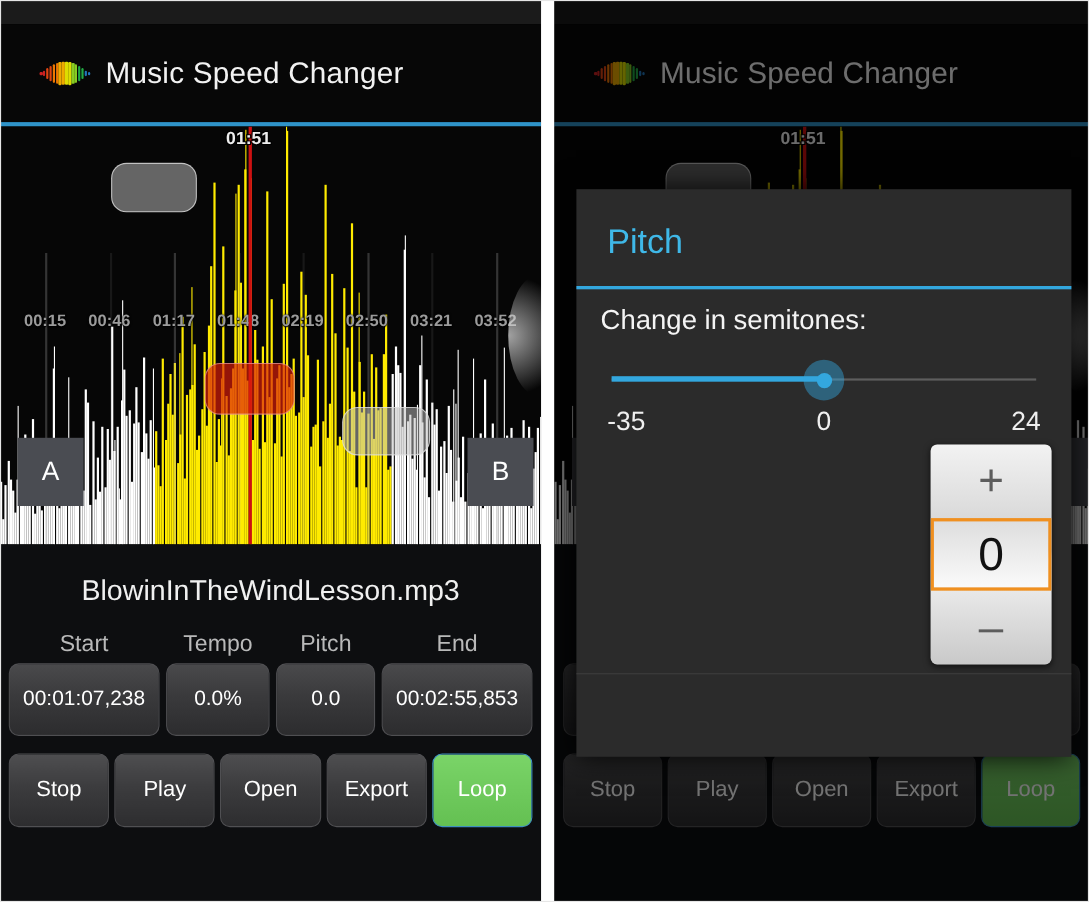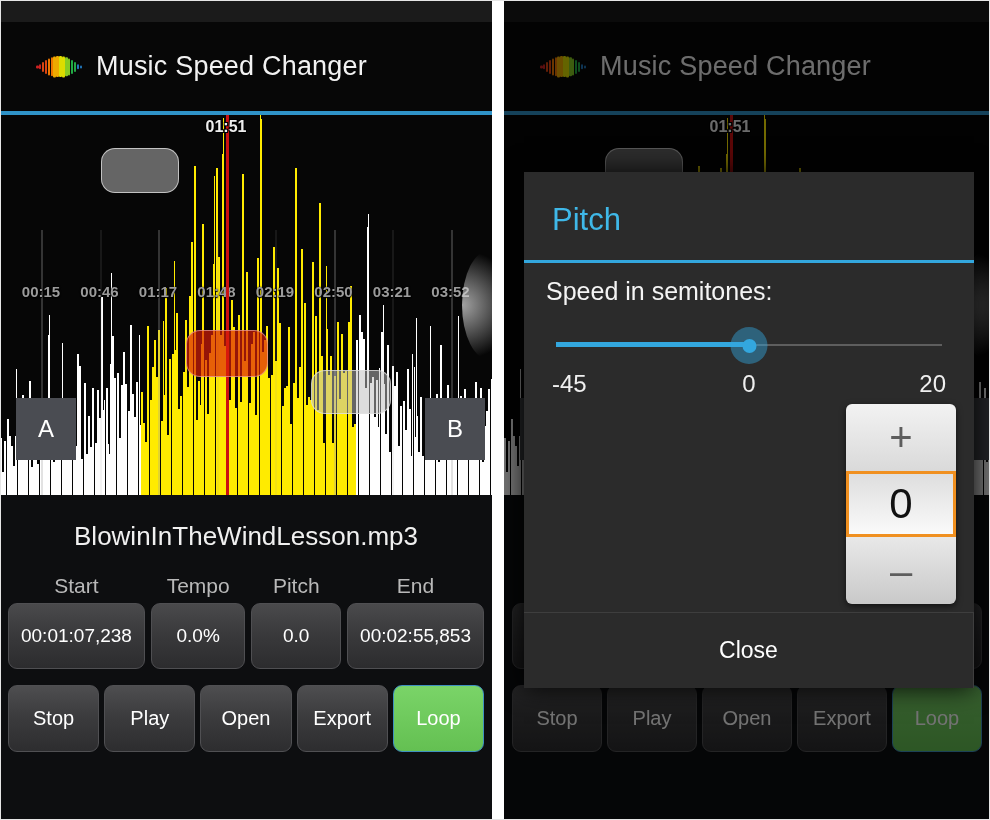--- a/index.html
+++ b/index.html
@@ -788,48 +788,47 @@
         </div>
     </div>
 
     <div class="scrim"></div>
 
     <div class="dialog">
       <div class="dlg-title">Pitch</div>
       <div class="dlg-rule"></div>
 
       <div class="dlg-body">
-        <div class="dlg-sub">Speed in semitones:</div>
+        <div class="dlg-sub">Change in semitones:</div>
 
         <div class="slider">
           <div class="strack"></div>
           <div class="sfill"></div>
           <div class="sthumb">
               <b></b>
             </div>
         </div>
 
         <div class="srange">
-          <span>-45</span>
+          <span>-35</span>
           <span>0</span>
-          <span>20</span>
+          <span>24</span>
         </div>
 
       </div>
 
       <div class="picker">
         <div class="pk-seg">
           <span class="pk-plus">+</span>
         </div>
         <div class="pk-val">0</div>
         <div class="pk-seg">
           <span class="pk-minus">–</span>
         </div>
       </div>
 
       <div class="dlg-foot">
-        <div>Close</div>
       </div>
     </div>
   </div>
 
   <div class="framebox"></div>
 </div>
 
 </body></html>

